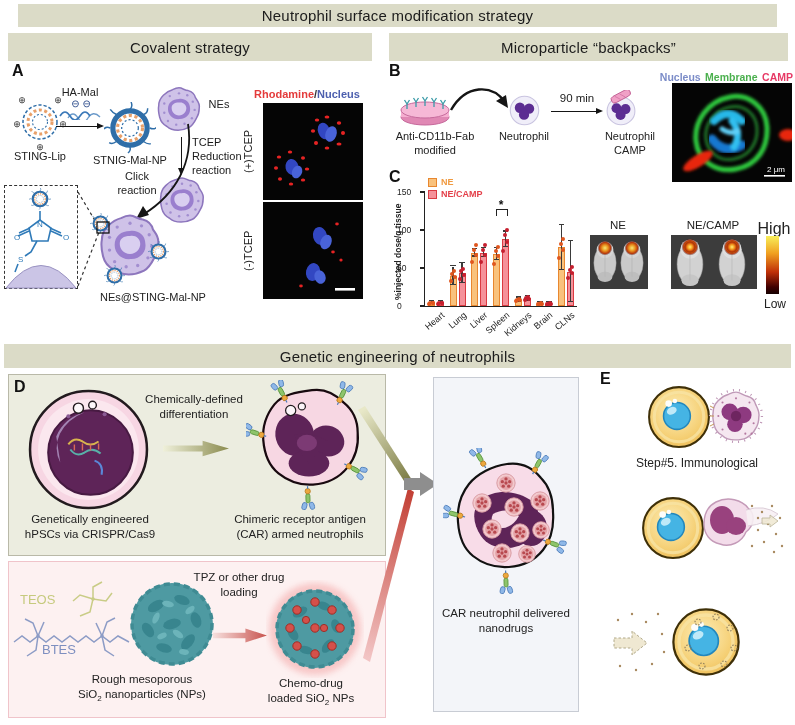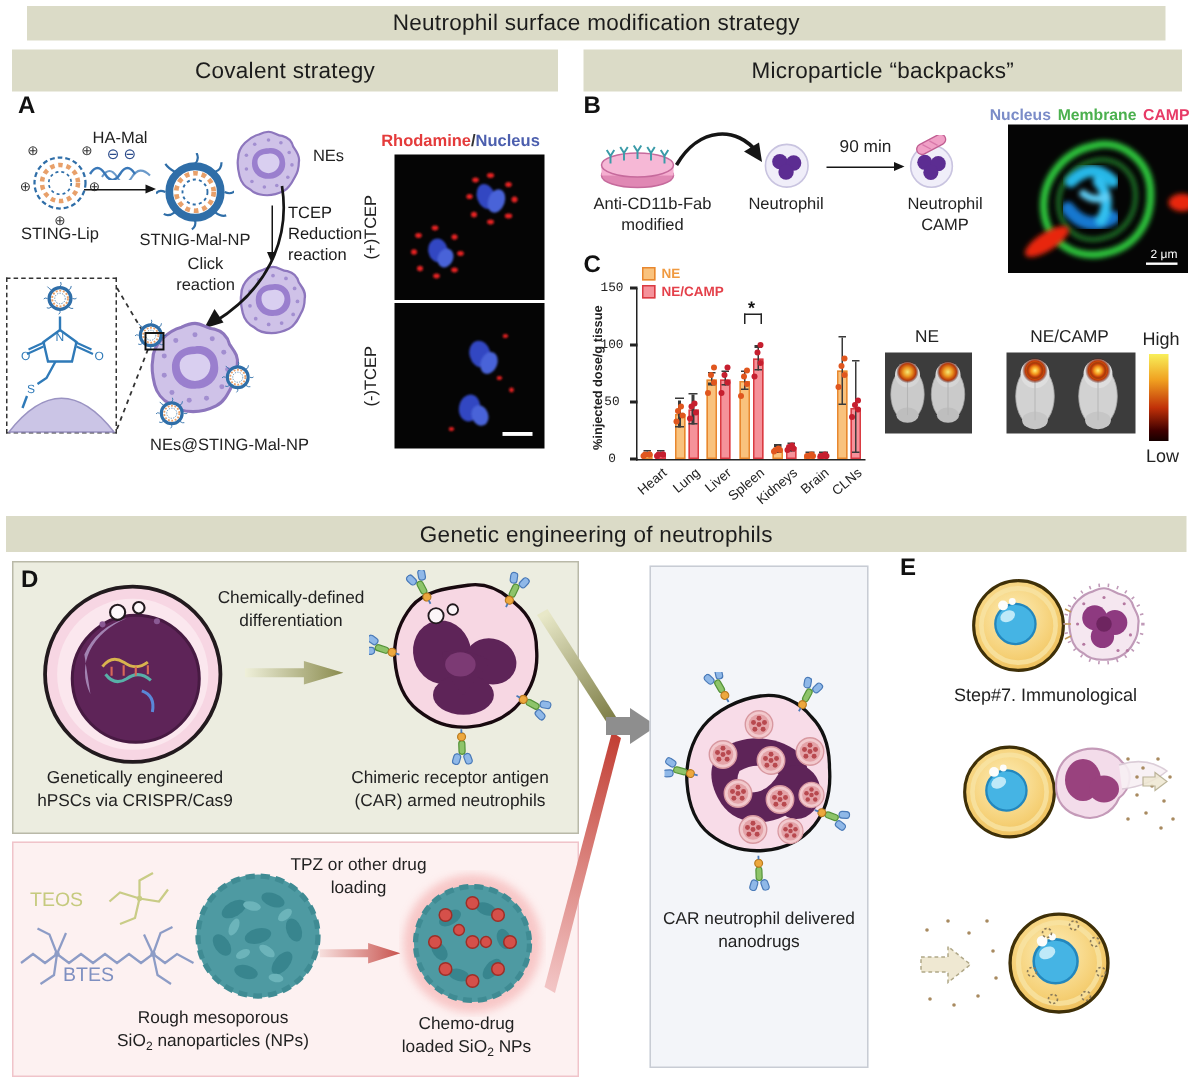--- a/index.html
+++ b/index.html
@@ -26,22 +26,22 @@
   sub{font-size:70%;}
   
   #chart-area{position:absolute;left:394px;top:176px;width:196px;height:164px;}
   #chart-plot{position:absolute;left:30px;top:16px;width:152px;height:114px;
               border-left:1.6px solid #222;border-bottom:1.6px solid #222;overflow:visible;}
   .bar{position:absolute;bottom:0;box-sizing:border-box;border:1.1px solid;}
   .errline{position:absolute;width:1.2px;background:#3a3a3a;}
   .errcap{position:absolute;height:1.2px;background:#3a3a3a;}
   .dot{position:absolute;width:4px;height:4px;border-radius:50%;}
   .ytick{position:absolute;left:-5px;width:5px;height:1.3px;background:#222;}
-  .ylab{position:absolute;right:100%;margin-right:6px;width:22px;text-align:center;
-        font-size:8.5px;color:#222;font-family:Liberation Mono, monospace;}
+  .ylab{position:absolute;right:100%;margin-right:6px;width:22px;text-align:left;
+        font-size:8.5px;color:#222;}
   .xlab{position:absolute;width:46px;text-align:right;font-size:9px;color:#222;
         transform:rotate(-40deg);transform-origin:100% 0%;}
   .lgrow{position:absolute;display:flex;align-items:center;gap:4px;font-size:9px;font-weight:bold;}
   .lgsw{width:7px;height:7px;border:1px solid;}
   .fluorlbl{font-size:10.5px;font-weight:bold;}
 </style>
 </head>
 <body>
 
 <div class="fig">
@@ -545,21 +545,21 @@
     </svg>
   </div>
   <div class="abs" style="left:671px;top:235px;width:86px;height:54px;background:#3c3c3c">
     <svg width="86" height="54" viewBox="0 0 86 54">
       <use href="#sym-brain" x="4" y="2" width="30" height="50"></use>
       <use href="#sym-brain" x="46" y="2" width="30" height="50"></use>
       <circle cx="19" cy="12" r="6" fill="url(#hotGrad)"></circle>
       <circle cx="61" cy="12" r="6" fill="url(#hotGrad)"></circle>
     </svg>
   </div>
-  <div class="cap" style="left:752px;top:219px;width:44px;font-size:12px">High</div>
+  <div class="cap" style="left:752px;top:219px;width:44px;font-size:16px">High</div>
   <div class="abs" style="left:766px;top:236px;width:13px;height:58px;background:linear-gradient(180deg,#f8ef5a,#f0a020 30%,#c03008 62%,#400000 88%,#150000)"></div>
   <div class="cap" style="left:753px;top:297px;width:44px;font-size:12px">Low</div>
 
   <div class="box" style="left:8px;top:374px;width:378px;height:182px;background:#ecede0;border:1px solid #b9b9a8"></div>
   <div class="plabel" style="left:14px;top:378px">D</div>
 
   <svg class="abs" style="left:26px;top:386px" width="126" height="126" viewBox="0 0 125 125">
     <circle cx="62" cy="63" r="58" fill="#f7d6e3" stroke="#221a1e" stroke-width="2.5"></circle>
     <circle cx="62" cy="63" r="50" fill="#fbe7ee"></circle>
     <circle cx="64" cy="66" r="42" fill="#5e2458" stroke="#471a42" stroke-width="2"></circle>
@@ -766,21 +766,21 @@
   <div class="plabel" style="left:600px;top:370px">E</div>
 
   <svg class="abs" style="left:632px;top:380px" width="148" height="74" viewBox="0 0 148 74">
     <use href="#sym-tumor" x="14" y="4" width="66" height="66"></use>
     <use href="#sym-ne2" x="76" y="8" width="56" height="56"></use>
     <g stroke="#c49a58" stroke-width="1">
         <path d="M78,26 l4,2 M78,36 l4,0 M78,46 l4,-2"></path>
       </g>
   </svg>
   <div class="cap-e" style="left:600px;top:455px;width:194px">
-    <div>Step#7. Immunological</div>
+    <div>Step#5. Immunological</div>
   </div>
 
   <svg class="abs" style="left:630px;top:490px" width="164" height="76" viewBox="0 0 164 76">
     <use href="#sym-tumor" x="10" y="5" width="66" height="66"></use>
     <g transform="translate(72,6)">
       <path d="M14,6 C26,0 40,4 46,12 C54,18 52,30 44,36 C40,46 28,52 18,48 C8,46 2,38 2,28 C2,18 6,10 14,6 Z" fill="#f3dcea" stroke="#c49ab8" stroke-width="1.4"></path>
       <ellipse cx="20" cy="24" rx="12" ry="14" fill="#99427e"></ellipse>
       <ellipse cx="34" cy="30" rx="10" ry="9" fill="#99427e"></ellipse>
       <path d="M44,14 q18,-6 32,4 q-12,10 -30,12" fill="#f8f0f4" opacity="0.9" stroke="#d8c8d4" stroke-width="1"></path>
     </g>

